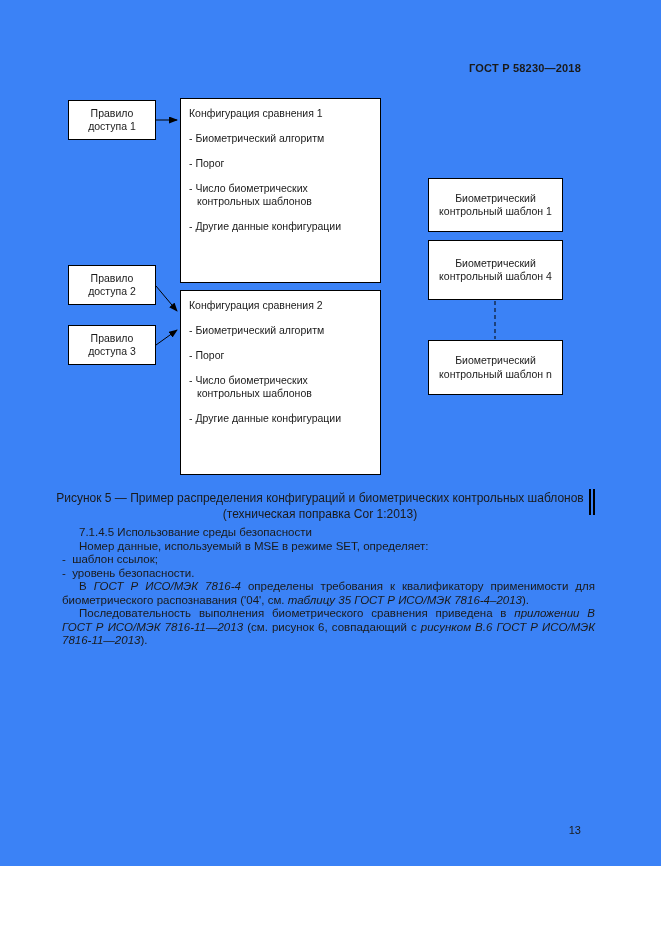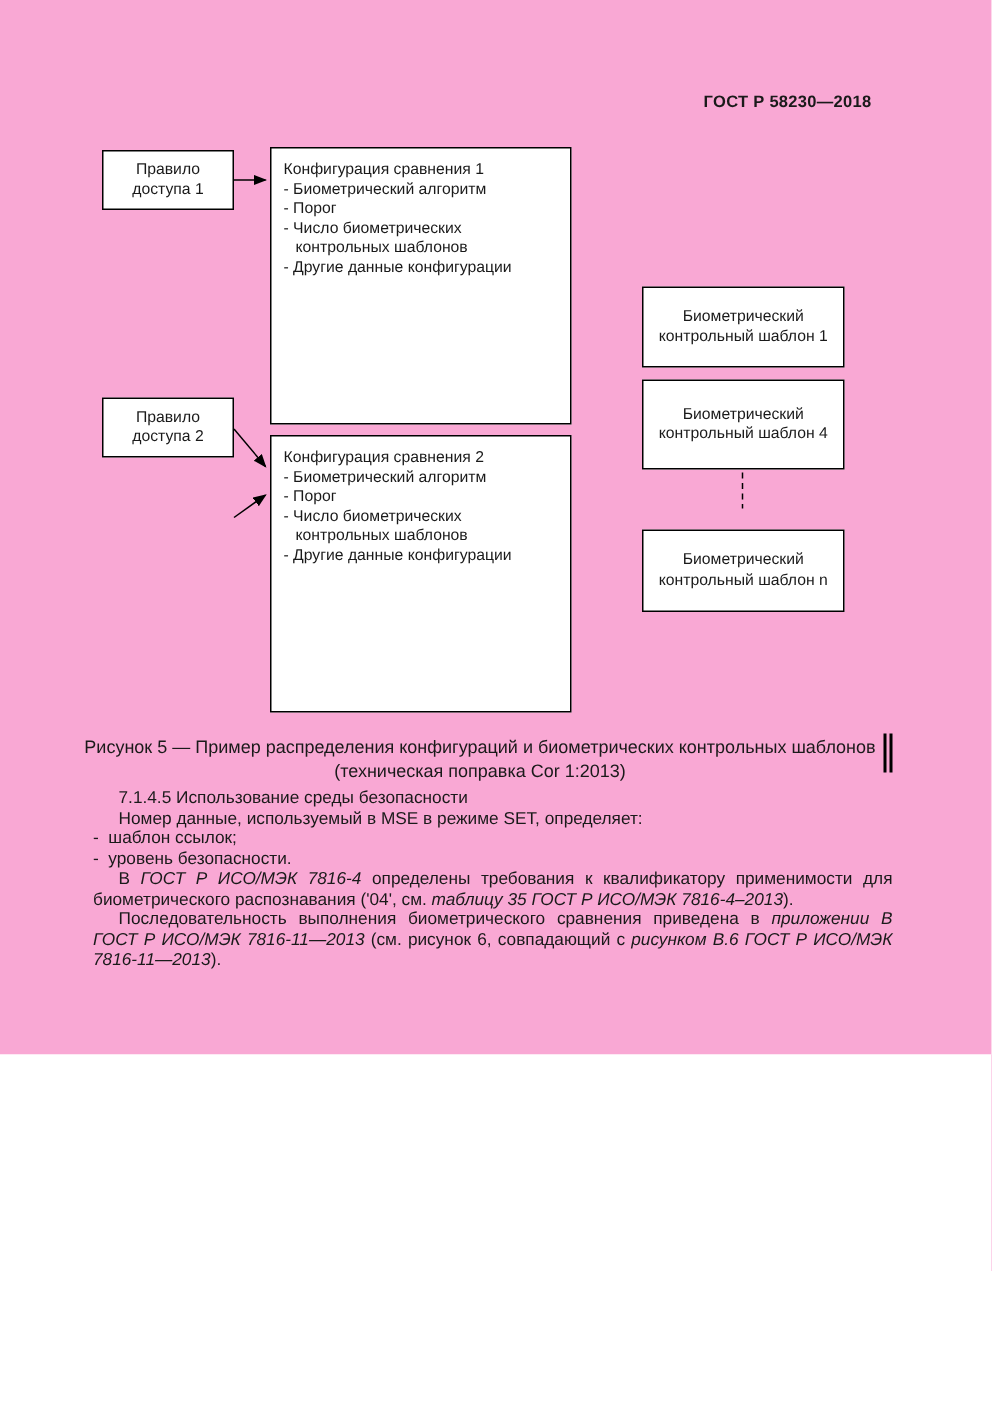--- a/index.html
+++ b/index.html
@@ -2,22 +2,22 @@
 <html><head>
 <meta charset="utf-8">
 <style>
   * { margin: 0; padding: 0; box-sizing: border-box; }
   html, body { background: #ffffff; }
   body { font-family: "Liberation Sans", sans-serif; color: #1a1a1a; }
 
   .page {
     position: relative;
     width: 661px;
-    height: 703px;
-    background: #f9a8d4;
+    height: 866px;
+    background: #3b82f6;
     overflow: hidden;
   }
 
   .doc-header {
     position: absolute;
     top: 62px;
     right: 80px;
     font-size: 11px;
     font-weight: bold;
     letter-spacing: 0.2px;
@@ -55,33 +55,33 @@
     padding: 2px;
   }
   .config-box {
     left: 180px;
     width: 201px;
     height: 185px;
     padding: 8px 8px;
   }
   .config-title { font-size: 10.5px; }
   .config-item {
+    margin-top: 12px;
     padding-left: 8px;
     text-indent: -8px;
     line-height: 13px;
   }
   .template-box {
     left: 428px;
     width: 135px;
     display: flex;
     align-items: center;
     justify-content: center;
     text-align: center;
     padding: 4px;
-    margin-top: 13px;
   }
 
   .caption {
     position: absolute;
     top: 490px;
     left: 40px;
     width: 560px;
     text-align: center;
     font-size: 12px;
     line-height: 1.35;
@@ -138,20 +138,23 @@
       <line class="conn" x1="156" y1="345" x2="177" y2="330" marker-end="url(#ah)"></line>
       <line class="conn dashed" x1="495" y1="301" x2="495" y2="339"></line>
     </svg>
 
     <div class="box rule-box" style="top:100px">
       <span>Правило доступа 1</span>
     </div>
     <div class="box rule-box" style="top:265px">
       <span>Правило доступа 2</span>
     </div>
+    <div class="box rule-box" style="top:325px">
+      <span>Правило доступа 3</span>
+    </div>
 
     <div class="box config-box" style="top:98px">
       <div class="config-title">Конфигурация сравнения 1</div>
       <div class="config-item">- Биометрический алгоритм</div>
       <div class="config-item">- Порог</div>
       <div class="config-item">- Число биометрических контрольных шаблонов</div>
       <div class="config-item">- Другие данные конфигурации</div>
     </div>
 
     <div class="box config-box" style="top:290px">

